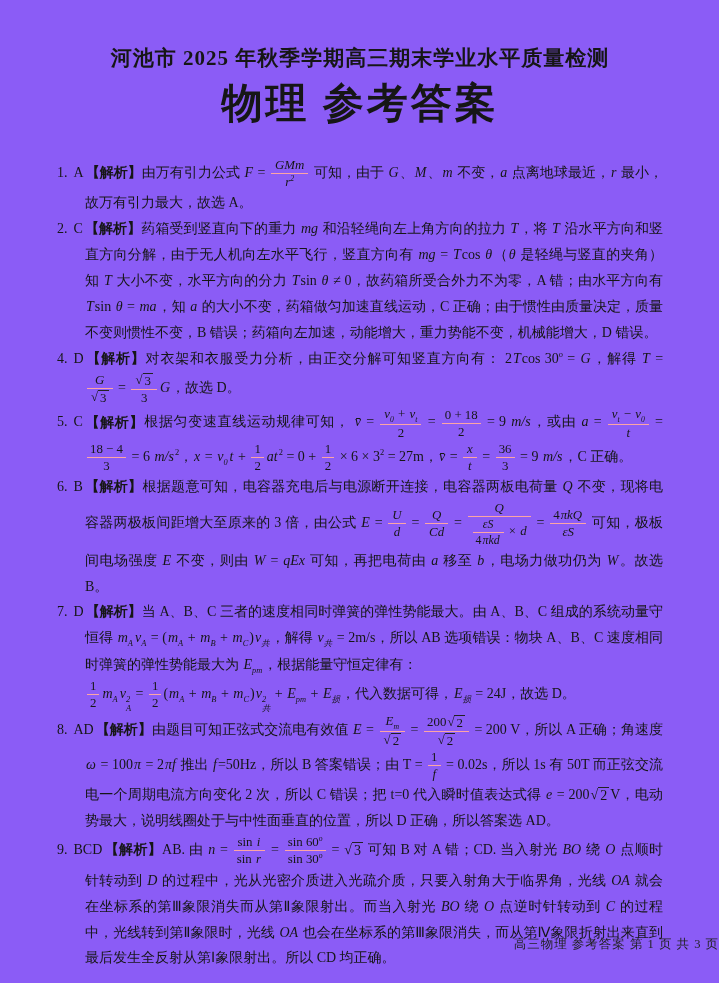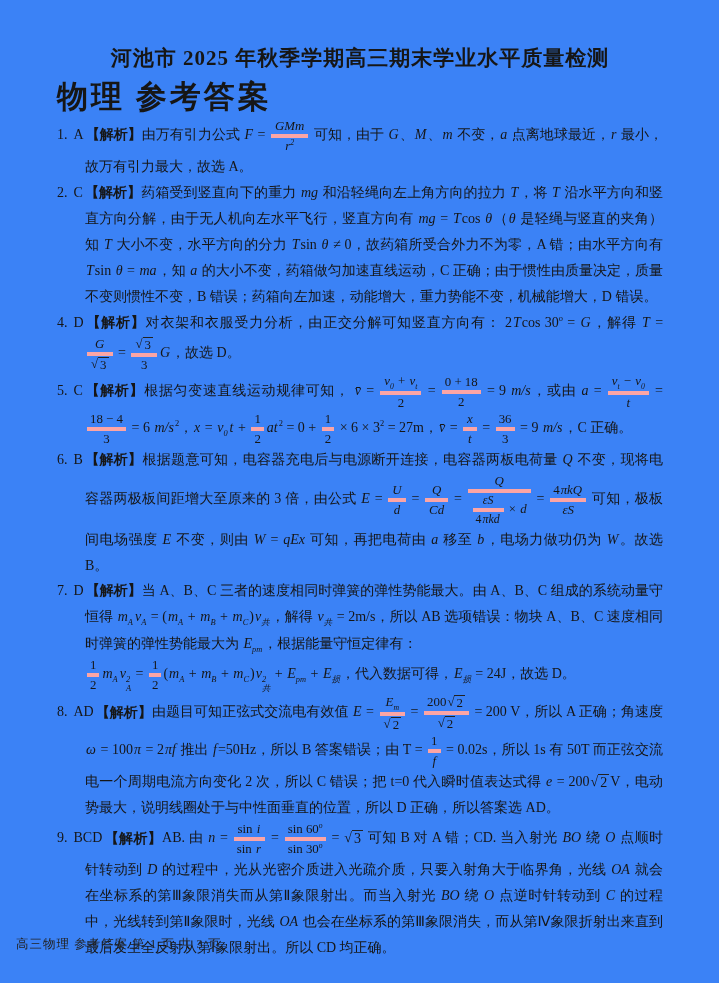--- a/index.html
+++ b/index.html
@@ -1,41 +1,41 @@
 <!DOCTYPE html>
 <html><head>
 <meta charset="utf-8">
 <style>
   * { box-sizing: border-box; }
   html, body { margin: 0; padding: 0; background: #ffffff; }
   .page {
     width: 719px; height: 983px; margin: 0 auto; position: relative; overflow: hidden;
-    background: #3b82f6; color: #161616;
+    background: #8b5cf6; color: #161616;
     font-family: "Liberation Serif", "DejaVu Serif", serif;
     padding: 44px 56px 0 57px;
   }
   .title   { font-size: 21px; font-weight: bold; text-align: center; letter-spacing: 1px; }
-  .subtitle{ font-size: 31px; font-weight: bold; text-align: left; margin: 4px 0 0; letter-spacing: 3px; }
+  .subtitle{ font-size: 41px; font-weight: bold; text-align: center; margin: 4px 0 26px; letter-spacing: 3px; }
   .items   { font-size: 14px; line-height: 1.85; text-align: justify; }
   .item    { padding-left: 28px; text-indent: -28px; font-family: Liberation Serif, serif; }
   .item-num    { padding-right: 5px; }
   .item-ans    { padding: 0 2px 0 1px; }
   .item-marker { font-weight: bold; }
   .var  { font-style: italic; padding: 0 1px; }
   .frac { display: inline-flex; flex-direction: column; text-align: center; vertical-align: middle;
           line-height: 1.25; font-size: 0.92em; text-indent: 0; margin: 0 2px; }
-  .fnum { display: block; border-bottom: 4px solid #fca5a5; padding: 0 3px; }
+  .fnum { display: block; border-bottom: 1px solid #fca5a5; padding: 0 3px; }
   .fden { display: block; padding: 0 3px; }
   .sqrt { display: inline-flex; align-items: flex-start; text-indent: 0; margin: 0 1px; }
   .rad  { line-height: 1.15; }
   .vinc { border-top: 1px solid #222; line-height: 1.15; padding: 0 2px; }
   .supsub { display: inline-flex; flex-direction: column; align-items: flex-start;
             font-size: 0.6em; line-height: 1.1; vertical-align: -0.45em; text-indent: 0; }
   sup, sub { font-size: 0.6em; }
-  .footer { position: absolute; left: 16px; right: 0; bottom: 30px; text-align: left;
+  .footer { position: absolute; left: 16px; right: 0; bottom: 30px; text-align: right;
             font-size: 12.5px; letter-spacing: 1px; color: #222; }
 </style>
 </head>
 <body>
 
 <div class="page">
   <div class="title">河池市 2025 年秋季学期高三期末学业水平质量检测</div>
   <div class="subtitle">物理 参考答案</div>
   <div class="items">
       <div class="item"><span class="item-num">1.</span><span class="item-ans">A</span><span class="item-marker">【解析】</span><span>由万有引力公式 <span class="var">F</span> = <span class="frac">

